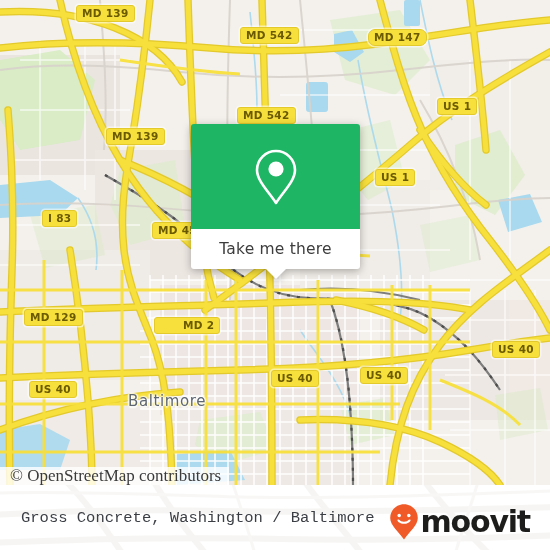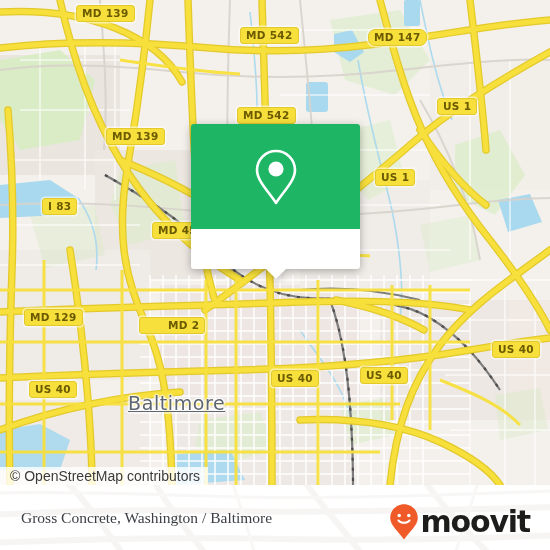--- a/index.html
+++ b/index.html
@@ -50,41 +50,40 @@
     padding: 1.5px 5px 2px 5px;
     white-space: nowrap;
     line-height: 11px;
     box-shadow: 0 0 0 1.5px rgba(255,255,255,.55);
     z-index: 6;
   }
   .city-label {
     position: absolute;
     color: #5e6672;
     font-family: "DejaVu Sans", sans-serif;
-    font-size: 19px;
+    font-size: 15px;
     font-weight: 400;
     letter-spacing: .6px;
     white-space: nowrap;
     text-shadow:
       1.5px 0 1.5px #fff, -1.5px 0 1.5px #fff,
       0 1.5px 1.5px #fff, 0 -1.5px 1.5px #fff;
     z-index: 6;
-    text-decoration: underline;
   }
 
   
   #attribution {
     position: absolute;
     left: 0;
     bottom: 0;
     height: 18px;
     line-height: 18px;
     padding: 0 8px 0 10px;
-    font-family: Liberation Sans, sans-serif;
-    font-size: 14px;
+    font-family: Liberation Serif, serif;
+    font-size: 17px;
     color: #3b3b3b;
     background: rgba(255,255,255,.80);
     z-index: 9;
     white-space: nowrap;
   }
 
   
   #callout {
     position: absolute;
     left: 191px;
@@ -149,21 +148,21 @@
     width: 550px;
     height: 65px;
     display: flex;
     align-items: center;
     justify-content: space-between;
     padding: 0 18px 0 21px;
     box-sizing: border-box;
   }
   #footer-title {
     color: #3b3f45;
-    font-family: Liberation Serif, serif;
+    font-family: Liberation Mono, monospace;
     font-size: 15.5px;
     letter-spacing: 0px;
     white-space: nowrap;
   }
   #brand {
     display: flex;
     align-items: center;
     gap: 2px;
     margin-right: 2px;
     margin-top: 8px;
@@ -407,42 +406,43 @@
     </svg>
 
     <div id="shield-layer">
         <div class="shield" style="left: 76px; top: 5px;">MD 139</div>
         <div class="shield" style="left: 240px; top: 27px;">MD 542</div>
         <div class="shield" style="left: 368px; top: 29px; border-radius: 7px;">MD 147</div>
         <div class="shield" style="left: 237px; top: 107px;">MD 542</div>
         <div class="shield" style="left: 437px; top: 98px;">US 1</div>
         <div class="shield" style="left: 106px; top: 128px;">MD 139</div>
         <div class="shield" style="left: 375px; top: 169px;">US 1</div>
-        <div class="shield" style="left: 42px; top: 198px;">I 83</div>
+        <div class="shield" style="left: 42px; top: 210px;">I 83</div>
         <div class="shield" style="left: 152px; top: 222px;">MD 45</div>
         <div class="shield" style="left: 24px; top: 309px;">MD 129</div>
-        <div class="shield" style="left: 139px; top: 317px; padding-left: 28px;">MD 2</div>
+        <div class="shield" style="left: 154px; top: 317px; padding-left: 28px;">MD 2</div>
         <div class="shield" style="left: 492px; top: 341px;">US 40</div>
         <div class="shield" style="left: 29px; top: 381px;">US 40</div>
         <div class="shield" style="left: 271px; top: 370px;">US 40</div>
         <div class="shield" style="left: 360px; top: 367px;">US 40</div>
       </div>
 
     <div id="city-layer">
         <div class="city-label" style="left: 128px; top: 392px;">Baltimore</div>
       </div>
 
     <div id="callout">
       <div id="callout-head">
         <svg width="46" height="58" viewBox="0 0 46 58">
           <path d="M23 3 C12.5 3 4 11.5 4 22 C4 33 16 44 23 55 C30 44 42 33 42 22 C42 11.5 33.5 3 23 3 Z" fill="none" stroke="#ffffff" stroke-width="2.6" stroke-linejoin="round"></path>
           <circle cx="23" cy="21" r="7.6" fill="#ffffff"></circle>
         </svg>
       </div>
       <div id="callout-body">
+        <span id="callout-label">Take me there</span>
         <div id="callout-pointer"></div>
       </div>
     </div>
 
     <div id="attribution">© OpenStreetMap contributors</div>
   </div>
 
   <div id="footer">
     <svg id="footer-bg" viewBox="0 0 550 65">
       <rect x="0" y="0" width="550" height="65" fill="#ffffff"></rect>

